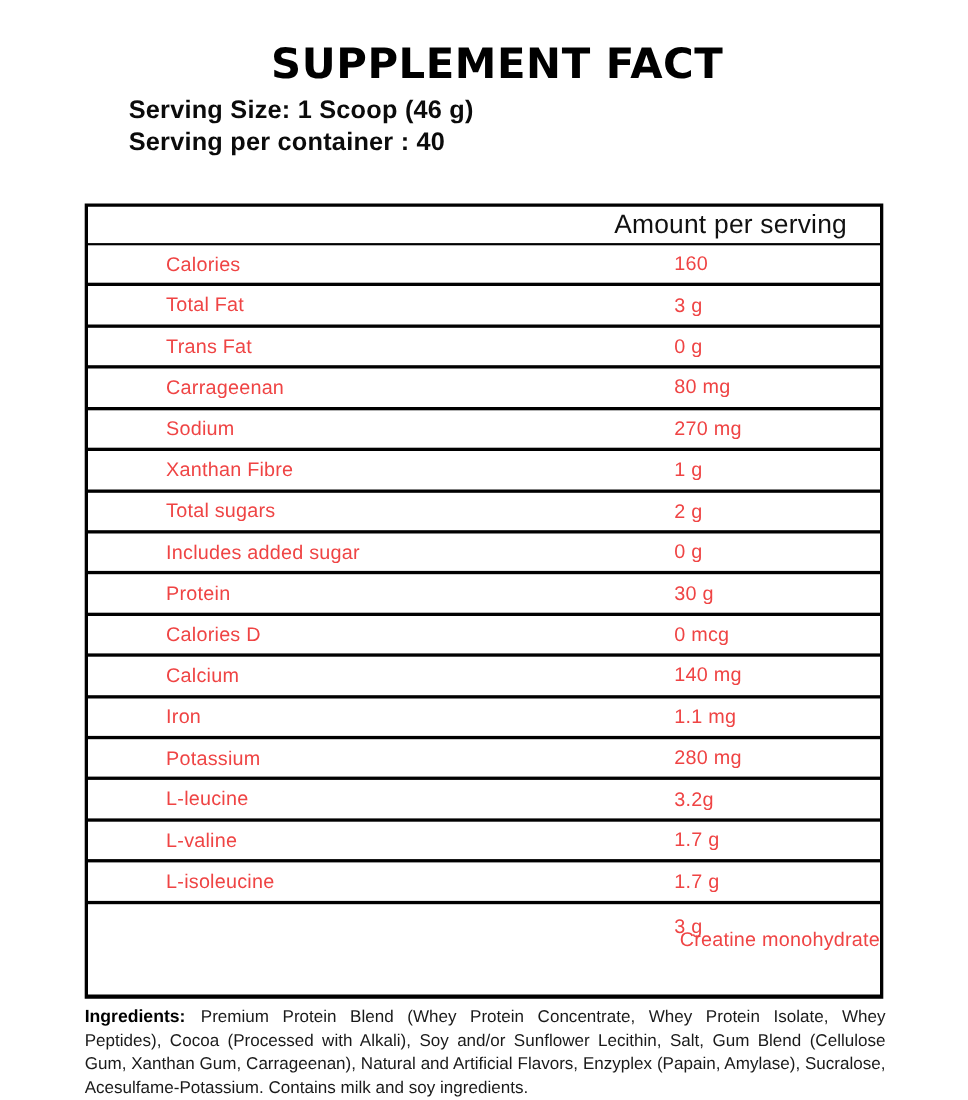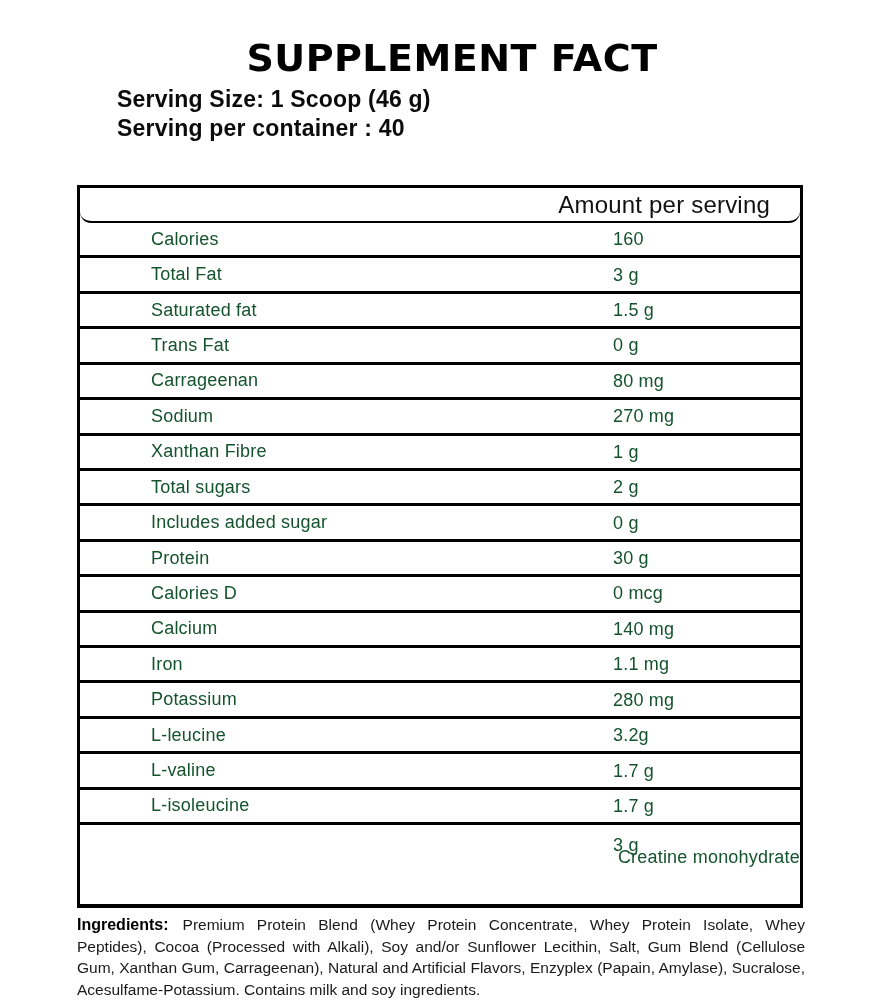--- a/index.html
+++ b/index.html
@@ -47,31 +47,30 @@
   .t-header {
     flex: 0 0 35px;
     border-bottom: 2px solid #000;
     display: flex;
     align-items: center;
     justify-content: flex-end;
     padding-right: 30px;
     font-size: 24px;
     color: #111;
     letter-spacing: 0.2px;
-    border-radius: 11px;
   }
   .t-body { flex: 1; display: flex; flex-direction: column; }
   .t-row {
     flex: 1;
     position: relative;
     display: flex;
     align-items: center;
     border-bottom: 3px solid #000;
     font-size: 18px;
-    color: #14532d;
+    color: #ef4444;
     letter-spacing: 0.2px;
   }
   .t-row:last-child {
     border-bottom: none;
     flex: 1.75;
     align-items: flex-start;
     padding-top: 22px;
     justify-content: flex-end;
   }
   .t-label { padding-left: 71px; }
@@ -120,24 +119,20 @@
         <div class="t-row">
           <span class="t-label">Calories</span>
           <span class="t-value">160</span>
         </div>
 
         <div class="t-row">
           <span class="t-label">Total Fat</span>
           <span class="t-value">3 g</span>
         </div>
 
-        <div class="t-row">
-          <span class="t-label">Saturated fat</span>
-          <span class="t-value">1.5 g</span>
-        </div>
 
         <div class="t-row">
           <span class="t-label">Trans Fat</span>
           <span class="t-value">0 g</span>
         </div>
 
         <div class="t-row">
           <span class="t-label">Carrageenan</span>
           <span class="t-value">80 mg</span>
         </div>

